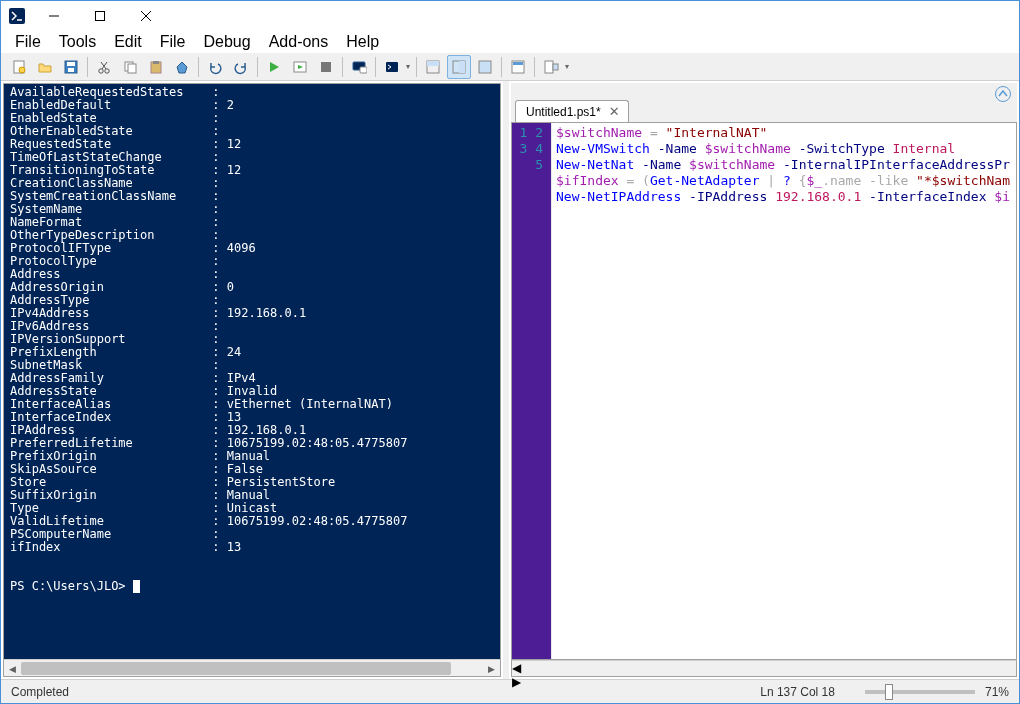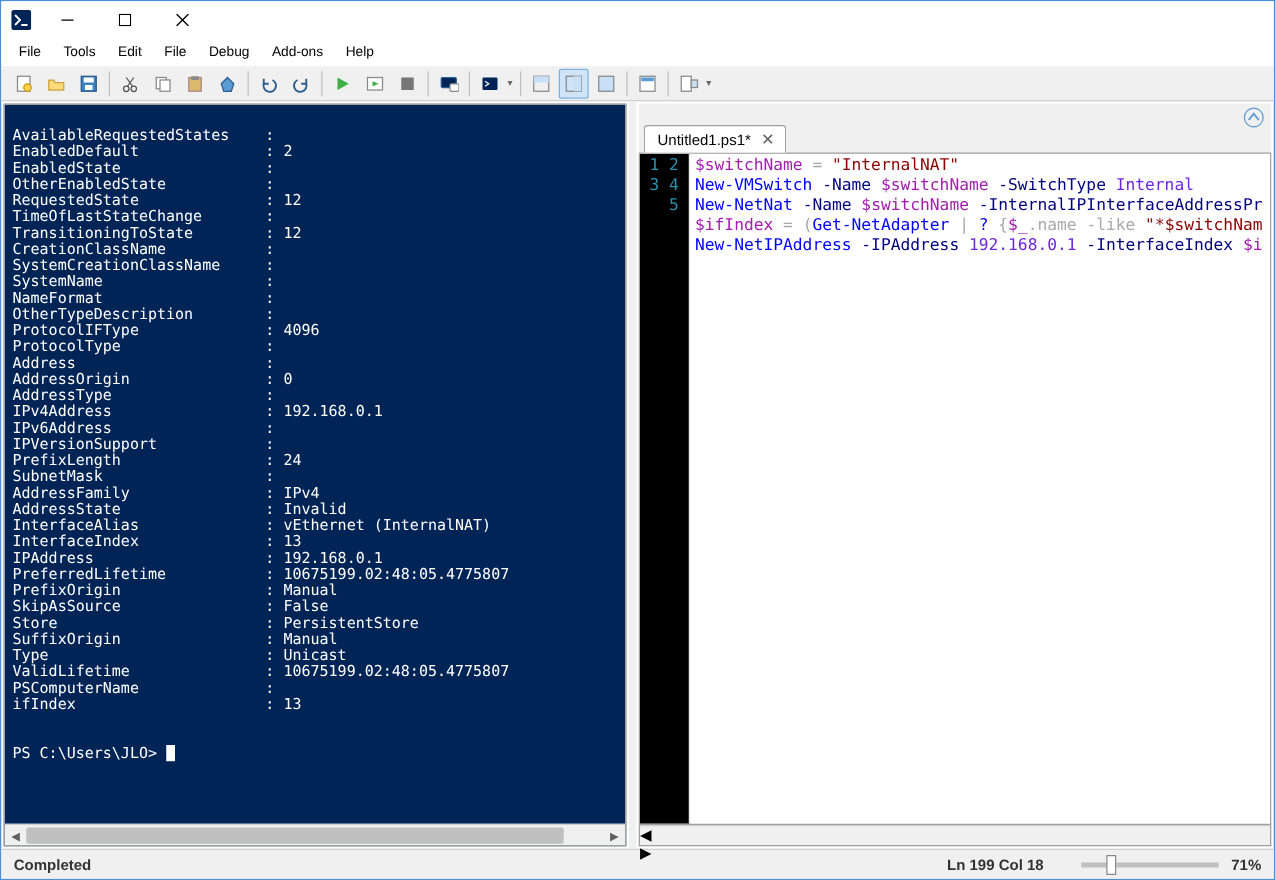--- a/index.html
+++ b/index.html
@@ -3,51 +3,51 @@
 <meta charset="utf-8">
 <style>
 * { margin: 0; padding: 0; box-sizing: border-box; }
 body { font-family: "Segoe UI", Tahoma, sans-serif; font-size: 12px; background: #fff; overflow: hidden; width: 1020px; height: 704px; border: 1px solid #4a90d9; }
 .titlebar { height: 30px; display: flex; align-items: center; padding: 0 2px 0 8px; background: #fff; }
 .titlebar .app-icon { width: 16px; height: 16px; margin-right: 6px; display:flex; align-items:center; justify-content:center;}
 .titlebar .title { flex: 1; font-size: 12px; color: #000; }
 .winbtns { display: flex; }
 .winbtns div { width: 46px; height: 30px; display: flex; align-items: center; justify-content: center; font-family: "Segoe MDL2 Assets", sans-serif; }
 .menubar { height: 22px; display: flex; align-items: center; padding: 0 6px; gap: 2px; background: #fff; }
-.menubar .mi { padding: 2px 8px; font-size: 11px; color: #000; }
+.menubar .mi { padding: 2px 8px; font-size: 16px; color: #000; }
 .toolbar { height: 28px; display: flex; align-items: center; padding: 0 6px; background: #f0f0f0; border-bottom: 1px solid #d0d0d0; gap: 2px; }
 .tb-btn { width: 24px; height: 24px; display: flex; align-items: center; justify-content: center; border-radius: 2px; }
 .tb-sep { width: 1px; height: 20px; background: #c0c0c0; margin: 0 2px; }
 .tb-drop { width: 8px; display:flex; align-items:center; justify-content:center; font-size:8px;color:#666;margin-left:-2px;}
 .workspace { display: flex; height: calc(100% - 30px - 22px - 28px - 24px); }
 .console-pane { width: 498px; display: flex; flex-direction: column; background: #012456; border: 1px solid #a0a0a0; margin: 2px; }
-.console { flex: 1; font-family: "Lucida Console", Consolas, monospace; font-size: 12px; color: #fff; padding: 18px 6px; overflow: hidden; white-space: pre; line-height: 13px; position: relative;}
+.console { flex: 1; font-family: "Lucida Console", Consolas, monospace; font-size: 12px; color: #fff; padding: 2px 6px; overflow: hidden; white-space: pre; line-height: 13px; position: relative;}
 .console .cursor { display:inline-block; width:7px; height:13px; background:#fff; vertical-align:text-bottom;}
 .hscroll { height: 17px; background: #f0f0f0; border-top: 1px solid #d0d0d0; position: relative; }
 .hscroll .larrow, .hscroll .rarrow { position: absolute; top: 0; width: 17px; height: 17px; display:flex;align-items:center;justify-content:center;font-size:9px;color:#606060;}
 .hscroll .larrow { left: 0; } .hscroll .rarrow { right: 0; }
 .hscroll .thumb { position: absolute; top: 2px; height: 13px; background: #c0c0c0; border-radius: 2px; }
 .splitter { width: 6px; background: #f0f0f0; cursor: ew-resize; }
 .editor-pane { flex: 1; display: flex; flex-direction: column; margin: 2px; }
 .tabstrip { height: 40px; display: flex; align-items: flex-end; background: #f0f0f0; padding: 0 4px; border-bottom: 1px solid #a0a0a0; position:relative;}
 .tab { height: 22px; display: flex; align-items: center; padding: 0 6px 0 10px; background: #fff; border: 1px solid #a0a0a0; border-bottom: none; border-radius: 3px 3px 0 0; font-size: 12px; gap: 6px; }
 .tab .close-tab { font-size: 13px; color: #666; padding: 0 2px; }
 .help-circ { position:absolute; right:6px; top:3px; width:16px;height:16px;border-radius:50%;border:1px solid #5b9bd5;display:flex;align-items:center;justify-content:center;}
 .help-circ svg { display:block;}
 .editor { flex: 1; display: flex; background: #fff; border: 1px solid #a0a0a0; border-top: none; overflow: hidden; }
-.gutter { width: 40px; background: #000000; color: #2b91af; font-family: Consolas, monospace; font-size: 13px; text-align: right; padding: 2px 8px 0 0; line-height: 16px; border-right: 1px solid #e8e8e8; }
+.gutter { width: 40px; background: #4c1d95; color: #2b91af; font-family: Consolas, monospace; font-size: 13px; text-align: right; padding: 2px 8px 0 0; line-height: 16px; border-right: 1px solid #e8e8e8; }
 .code { flex: 1; font-family: Consolas, monospace; font-size: 13px; padding: 2px 4px; line-height: 16px; white-space: pre; overflow: hidden; }
 .tok-var { color: #a21caf; }
 .tok-cmd { color: #0000ff; }
 .tok-str { color: #8b0000; }
 .tok-param { color: #000080; }
 .tok-op { color: #a9a9a9; }
-.tok-num { color: #6d28d9; }
+.tok-num { color: #be185d; }
 .editor-hscroll { height: 17px; background: #f0f0f0; border: 1px solid #a0a0a0; border-top: 1px solid #d0d0d0; position: relative; }
-.statusbar { height: 24px; display: flex; align-items: center; padding: 0 10px; background: #f0f0f0; border-top: 1px solid #d0d0d0; font-size: 12px; color: #333; font-weight: bold; }
+.statusbar { height: 24px; display: flex; align-items: center; padding: 0 10px; background: #f0f0f0; border-top: 1px solid #d0d0d0; font-size: 12px; color: #333; }
 .statusbar .status { flex: 1; }
 .statusbar .pos { margin-right: 20px; }
 .zoom-slider { width: 110px; height: 4px; background: #c0c0c0; position: relative; margin: 0 10px; }
 .zoom-slider .zthumb { position: absolute; width: 8px; height: 16px; background: #fff; border: 1px solid #888; top: -6px; left: 20px; }
 svg { display: block; }
 </style>
 </head>
 <body>
 
 <div class="titlebar">
@@ -292,18 +292,18 @@
     <div class="editor-hscroll">
       <div class="larrow">◀</div>
       <div class="thumb" style="left:17px;width:260px"></div>
       <div class="rarrow">▶</div>
     </div>
   </div>
 </div>
 
 <div class="statusbar">
   <span class="status">Completed</span>
-  <span class="pos">Ln 199  Col 18</span>
+  <span class="pos">Ln 137  Col 18</span>
   <div class="zoom-slider">
       <div class="zthumb"></div>
     </div>
   <span>71%</span>
 </div>
 
 </body></html>

